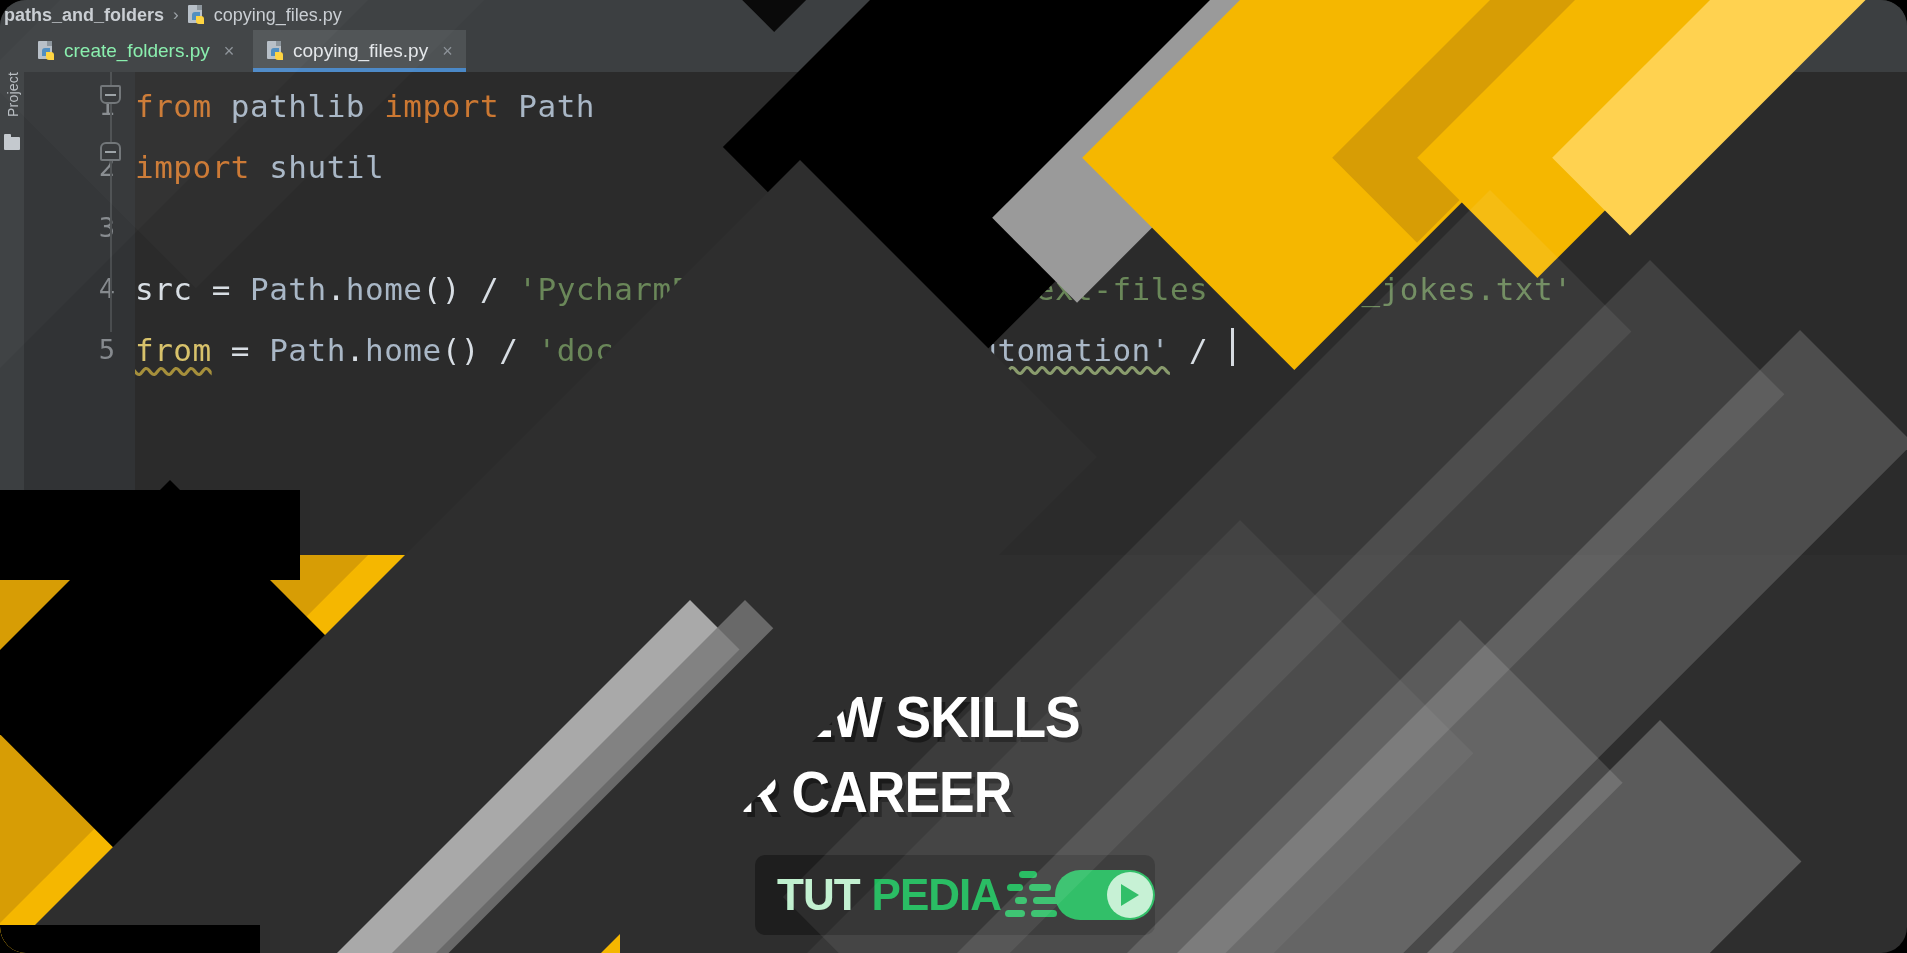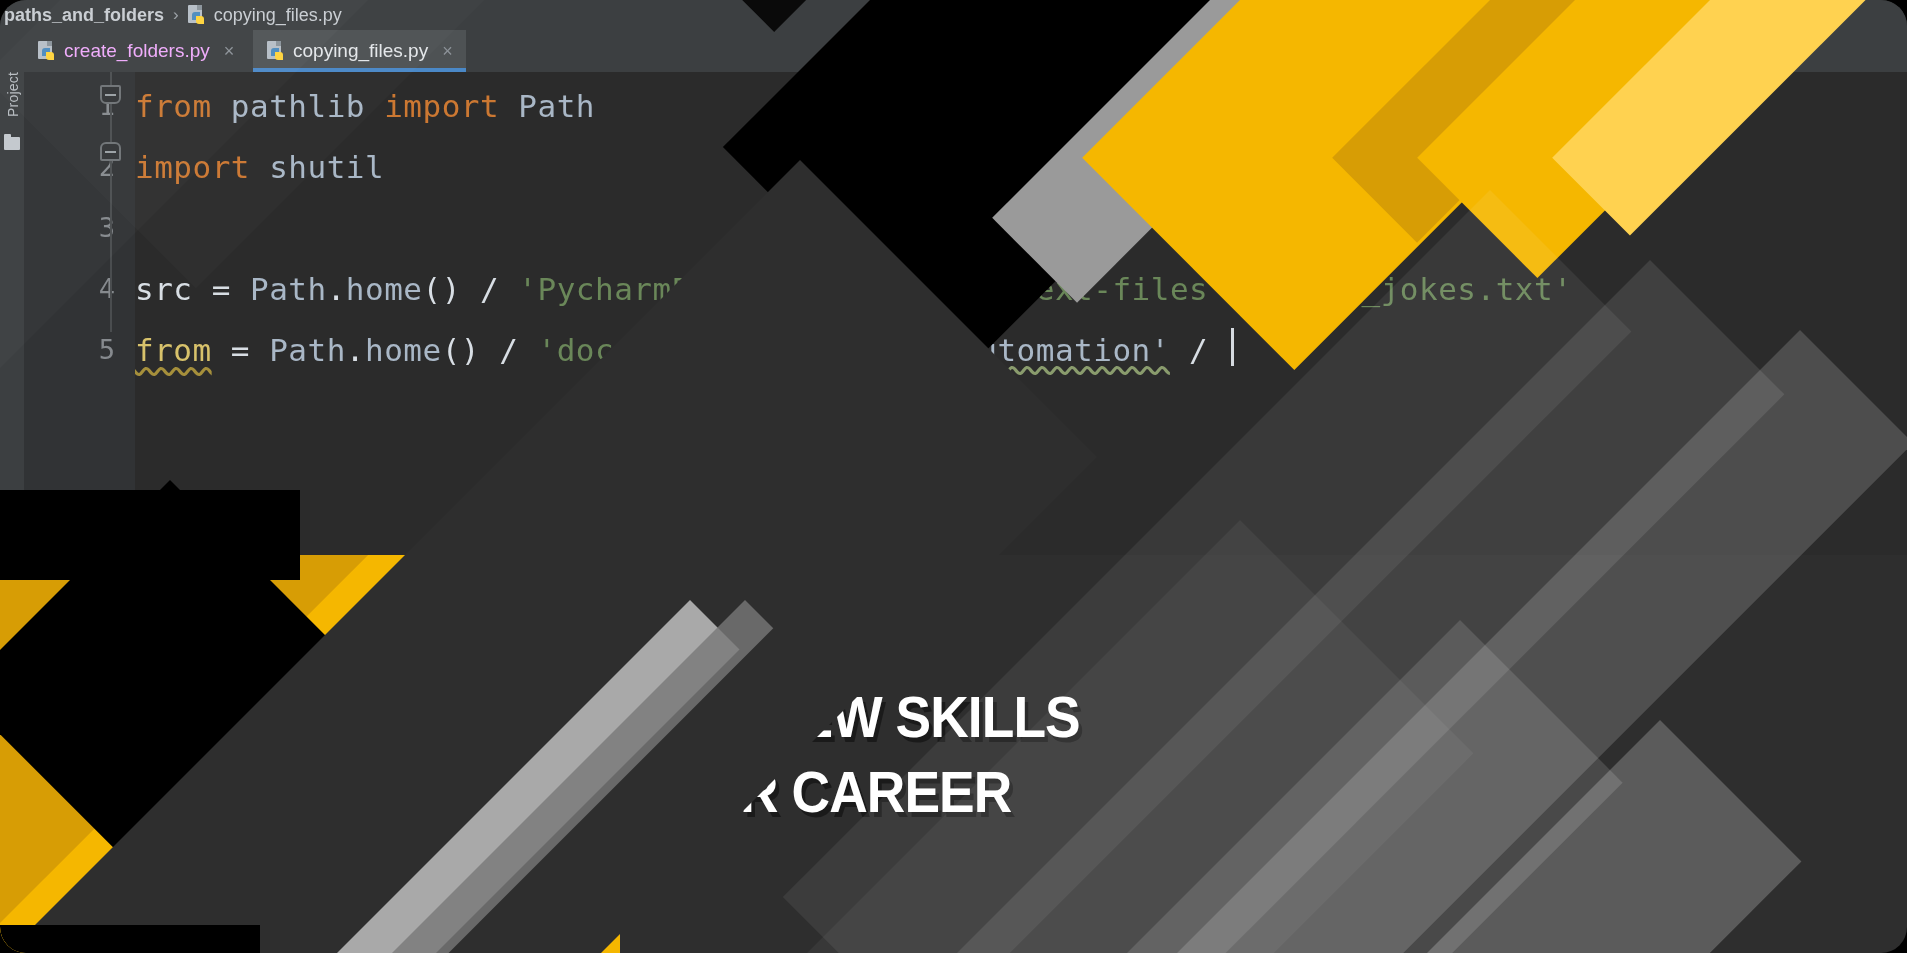--- a/index.html
+++ b/index.html
@@ -96,21 +96,21 @@
   .tab {
     position: absolute;
     top: 0; height: 42px;
     display: flex;
     align-items: center;
     padding: 0 13px 0 14px;
     box-sizing: border-box;
     cursor: default;
   }
   .tab .label {
-    color: #f0abfc;
+    color: #86efac;
     font-size: 19px;
     white-space: nowrap;
     font-family: "Liberation Sans", sans-serif;
   }
   .tab.active { background: #4E5254; }
   .tab.active .label { color: #E4E7EA; }
   .tab .close {
     color: #8C9298;
     font-size: 18px;
     margin-left: 14px;
@@ -462,20 +462,36 @@
     <div id="banner-yellow"></div>
 
     <div class="bnr-diag" style="left:180px; top:-420px; width:430px; height:1500px; background:#D79D05;"></div>
     <div class="bnr-diag" style="left:-110px; top:-420px; width:300px; height:1500px; background:#F5B700;"></div>
   </div>
 
   <div id="bar-accent"></div>
   <div class="headline" id="headline1">LEARN INCREDIBLE NEW SKILLS</div>
   <div class="headline" id="headline2">AND ADVANCE YOUR CAREER</div>
 
+  <div id="logo">
+    <span class="tut">TUT</span>
+    <span class="pedia">PEDIA</span>
+    <span id="speed">
+      <span class="dash" style="left:2px;  top:20px; width:16px;"></span>
+      <span class="dash" style="left:24px; top:20px; width:22px;"></span>
+      <span class="dash" style="left:10px; top:33px; width:12px;"></span>
+      <span class="dash" style="left:28px; top:33px; width:30px;"></span>
+      <span class="dash" style="left:0px;  top:46px; width:20px;"></span>
+      <span class="dash" style="left:26px; top:46px; width:26px;"></span>
+      <span class="dash" style="left:14px; top:7px;  width:18px;"></span>
+      <span class="pill"></span>
+      <span class="circ"></span>
+      <span class="play"></span>
+    </span>
+  </div>
 
   <div id="deco">
 
     <div class="diag" style="left:230px; top:-470px; width:430px; height:900px; background:rgba(255,255,255,.022);"></div>
     <div class="diag" style="left:620px; top:-560px; width:300px; height:900px; background:rgba(255,255,255,.018);"></div>
 
     <div class="diag" style="left:1430px; top:-560px; width:330px; height:1000px; background:#000000;"></div>
     <div class="diag" style="left:1255px; top:-760px; width:220px; height:900px; background:#0A0A0A;"></div>
 
     <div class="diag" style="left:1770px; top:-560px; width:120px; height:1100px; background:#9A9A9A;"></div>

